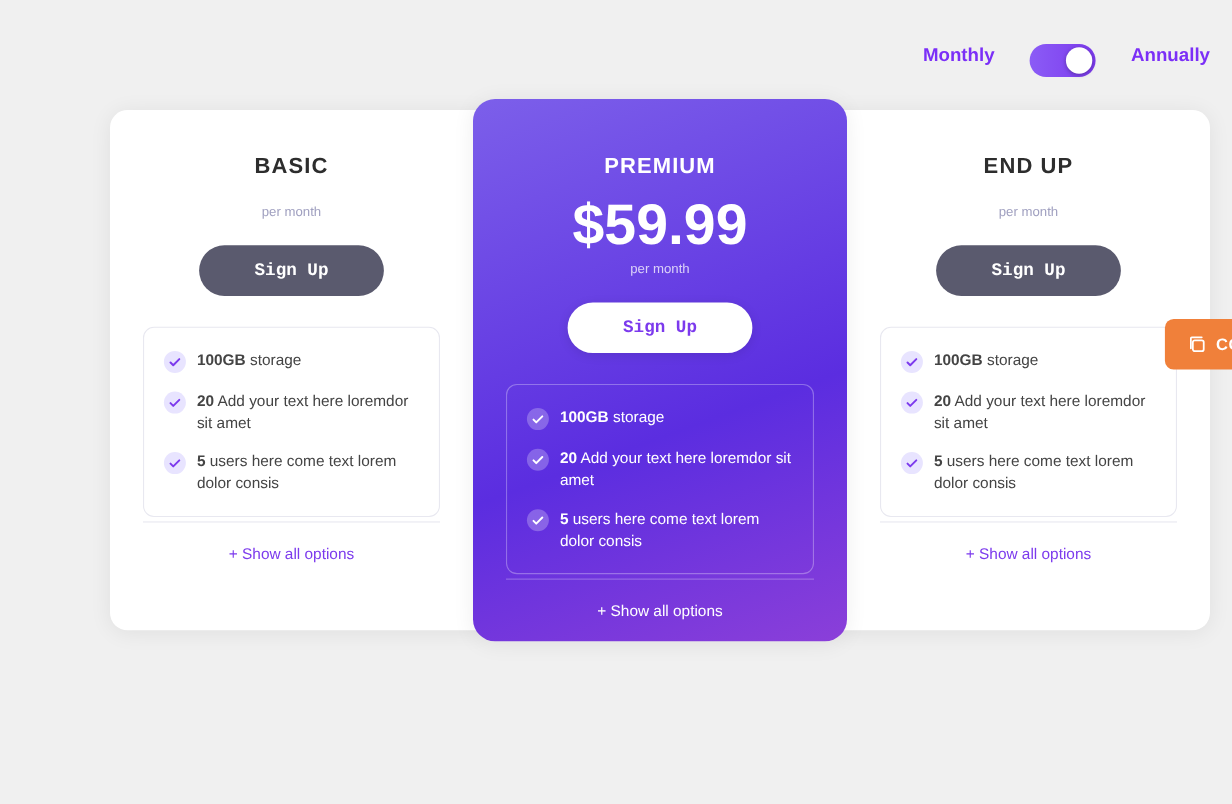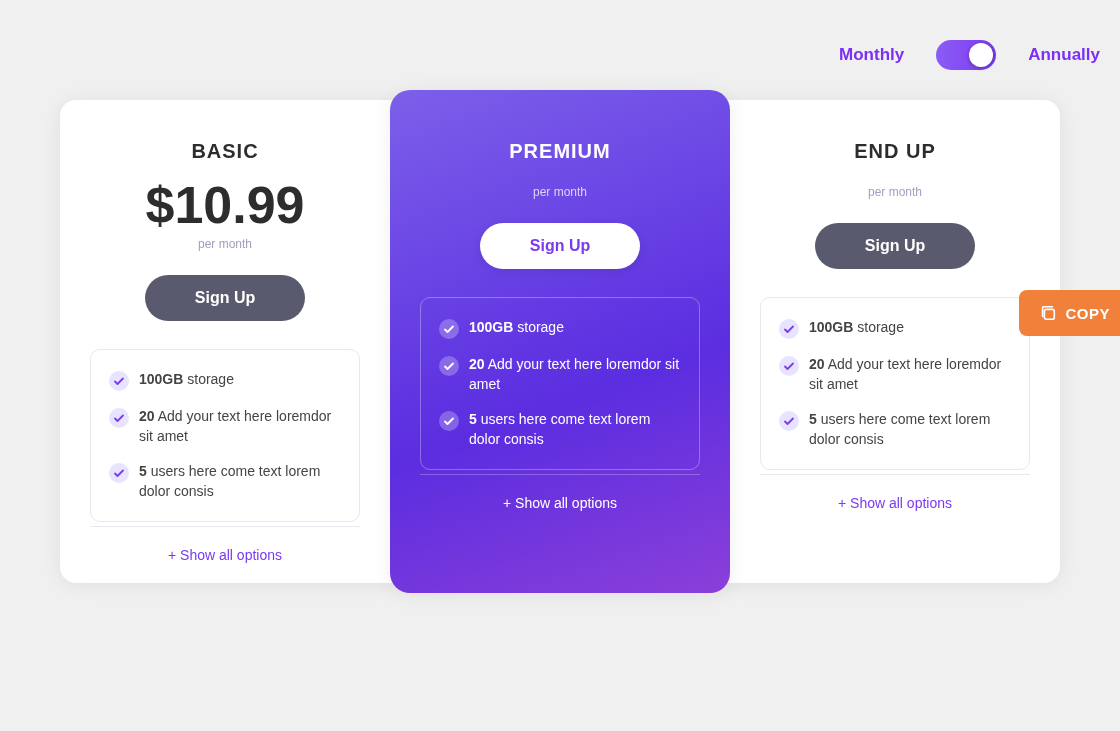--- a/index.html
+++ b/index.html
@@ -12,21 +12,20 @@
       flex-direction: column;
       align-items: center;
       padding: 40px 20px;
     }
 
     .top-bar {
       width: 100%;
       max-width: 1080px;
       display: flex;
       justify-content: flex-end;
-      align-items: center;
       gap: 32px;
       margin-bottom: 30px;
     }
 
     .billing-label {
       font-size: 17px;
       font-weight: 600;
     }
 
     .billing-label.monthly {
@@ -55,21 +54,21 @@
       background: white;
       border-radius: 50%;
       margin-left: auto;
       box-shadow: 0 1px 4px rgba(0,0,0,0.3);
     }
 
     .cards-container {
       width: 100%;
       max-width: 1080px;
       display: flex;
-      justify-content: center;
+      justify-content: flex-end;
       align-items: stretch;
       gap: 0;
       position: relative;
     }
 
     .card {
       background: white;
       border-radius: 16px;
       padding: 40px 30px 0 30px;
       width: 340px;
@@ -136,20 +135,21 @@
     }
 
     .signup-btn {
       border-radius: 30px;
       padding: 14px 50px;
       font-size: 16px;
       font-weight: 600;
       cursor: pointer;
       border: none;
       margin-bottom: 28px;
+      font-family: Liberation Mono, monospace;
     }
 
     .signup-btn.dark {
       background: #5a5a6e;
       color: white;
     }
 
     .signup-btn.white {
       background: white;
       color: #7c3aed;
@@ -264,21 +264,20 @@
   <div class="toggle-switch">
     <div class="toggle-knob"></div>
   </div>
   <span class="billing-label annually">Annually</span>
 </div>
 
 <div class="cards-container">
 
   <div class="card basic">
     <div class="plan-name">BASIC</div>
-    <div class="price">$10.99</div>
     <div class="per-month">per month</div>
     <button class="signup-btn dark">Sign Up</button>
     <div class="features-box">
       <div class="feature-item">
         <div class="check-icon">
           <svg viewBox="0 0 12 12" fill="none">
               <path d="M2 6.5l2.5 2.5 5.5-5.5" stroke="#7c3aed" stroke-width="1.8" stroke-linecap="round" stroke-linejoin="round"></path>
             </svg>
         </div>
         <span><span class="feature-bold">100GB</span> storage</span>
@@ -298,20 +297,21 @@
             </svg>
         </div>
         <span><span class="feature-bold">5</span> users here come text lorem dolor consis</span>
       </div>
     </div>
     <div class="show-options">+ Show all options</div>
   </div>
 
   <div class="card premium">
     <div class="plan-name">PREMIUM</div>
+    <div class="price">$59.99</div>
     <div class="per-month">per month</div>
     <button class="signup-btn white">Sign Up</button>
     <div class="features-box">
       <div class="feature-item">
         <div class="check-icon">
           <svg viewBox="0 0 12 12" fill="none">
               <path d="M2 6.5l2.5 2.5 5.5-5.5" stroke="white" stroke-width="1.8" stroke-linecap="round" stroke-linejoin="round"></path>
             </svg>
         </div>
         <span><span class="feature-bold">100GB</span> storage</span>

